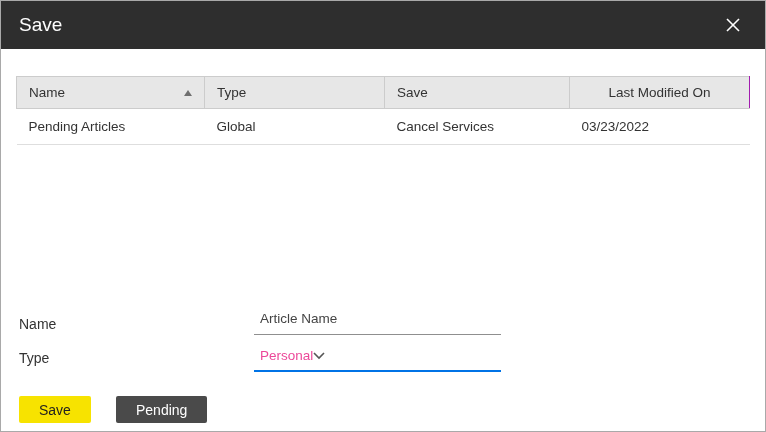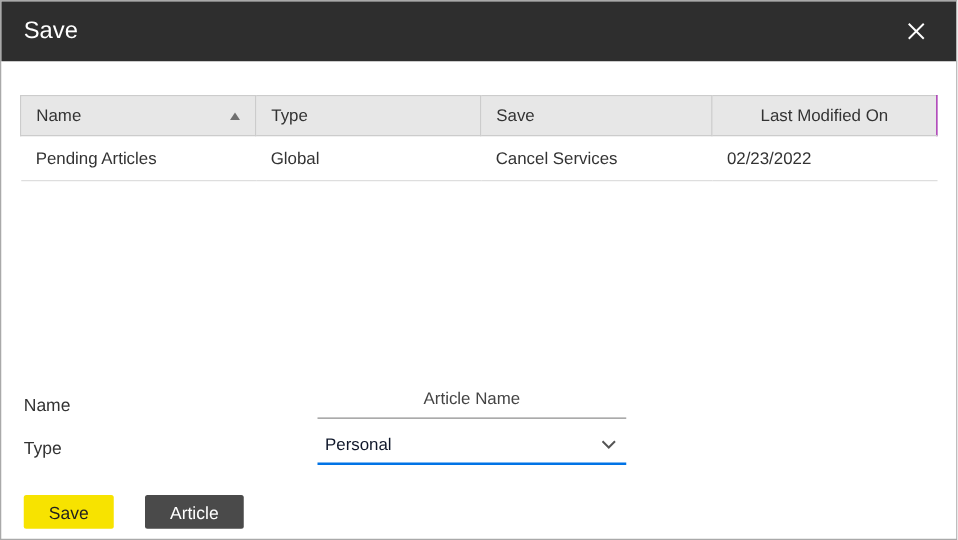--- a/index.html
+++ b/index.html
@@ -100,36 +100,35 @@
     width: 247px;
     height: 28px;
     border: none;
     border-bottom: 1px solid #8f8f8f;
     font-family: "Liberation Sans", sans-serif;
     font-size: 13.5px;
     color: #444444;
     padding: 0 6px 4px 6px;
     outline: none;
     background: transparent;
-    text-align: center;
   }
 
   .type-select {
     position: absolute;
     left: 253px;
     top: 342px;
     width: 247px;
     height: 29px;
     border-bottom: 2px solid #0073e6;
     display: flex;
     align-items: center;
-    justify-content: space-between;
+    justify-content: flex-start;
     padding: 0 8px 2px 6px;
     font-size: 13.5px;
-    color: #0f172a;
+    color: #ec4899;
     cursor: pointer;
   }
 
   
   .btn {
     position: absolute;
     top: 395px;
     height: 27px;
     border: none;
     font-family: "Liberation Sans", sans-serif;
@@ -191,35 +190,35 @@
           <th>
             <span>Last Modified On</span>
           </th>
         </tr>
       </thead>
       <tbody>
         <tr>
           <td>Pending Articles</td>
           <td>Global</td>
           <td>Cancel Services</td>
-          <td>02/23/2022</td>
+          <td>03/23/2022</td>
         </tr>
       </tbody>
     </table>
   </div>
 
   <span class="form-label label-name">Name</span>
   <input class="name-input" type="text" value="Article Name" style="">
 
   <span class="form-label label-type">Type</span>
   <div class="type-select">
     <span>Personal</span>
     <span style="display:flex;">
       <svg width="12" height="8" viewBox="0 0 12 8">
         <polyline points="1,1 6,6 11,1" fill="none" stroke="#555555" stroke-width="1.6"></polyline>
       </svg>
     </span>
   </div>
 
   <button class="btn btn-save">Save</button>
-  <button class="btn btn-cancel">Article</button>
+  <button class="btn btn-cancel">Pending</button>
 
 </div>
 
 </body></html>

